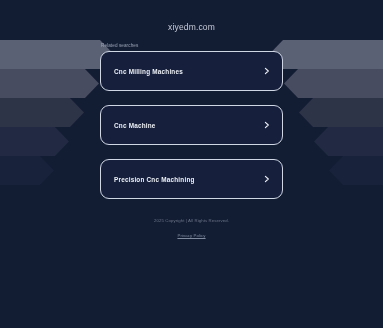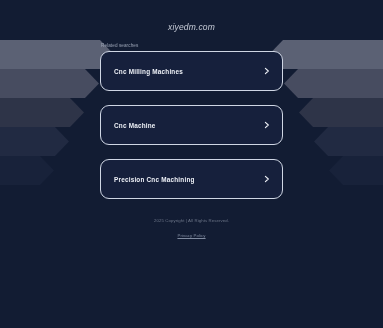--- a/index.html
+++ b/index.html
@@ -36,21 +36,20 @@
   }
 
   #site-title {
     margin-top: 22px;
     font-size: 8.5px;
     font-weight: 400;
     color: #c7ccd8;
     letter-spacing: 0.15px;
     text-align: center;
     width: 100%;
-    font-style: italic;
   }
 
   #cards-region {
     margin-top: 11px;
     width: 183px;
   }
 
   #related-searches-label {
     font-size: 4.6px;
     color: #9aa3b5;

